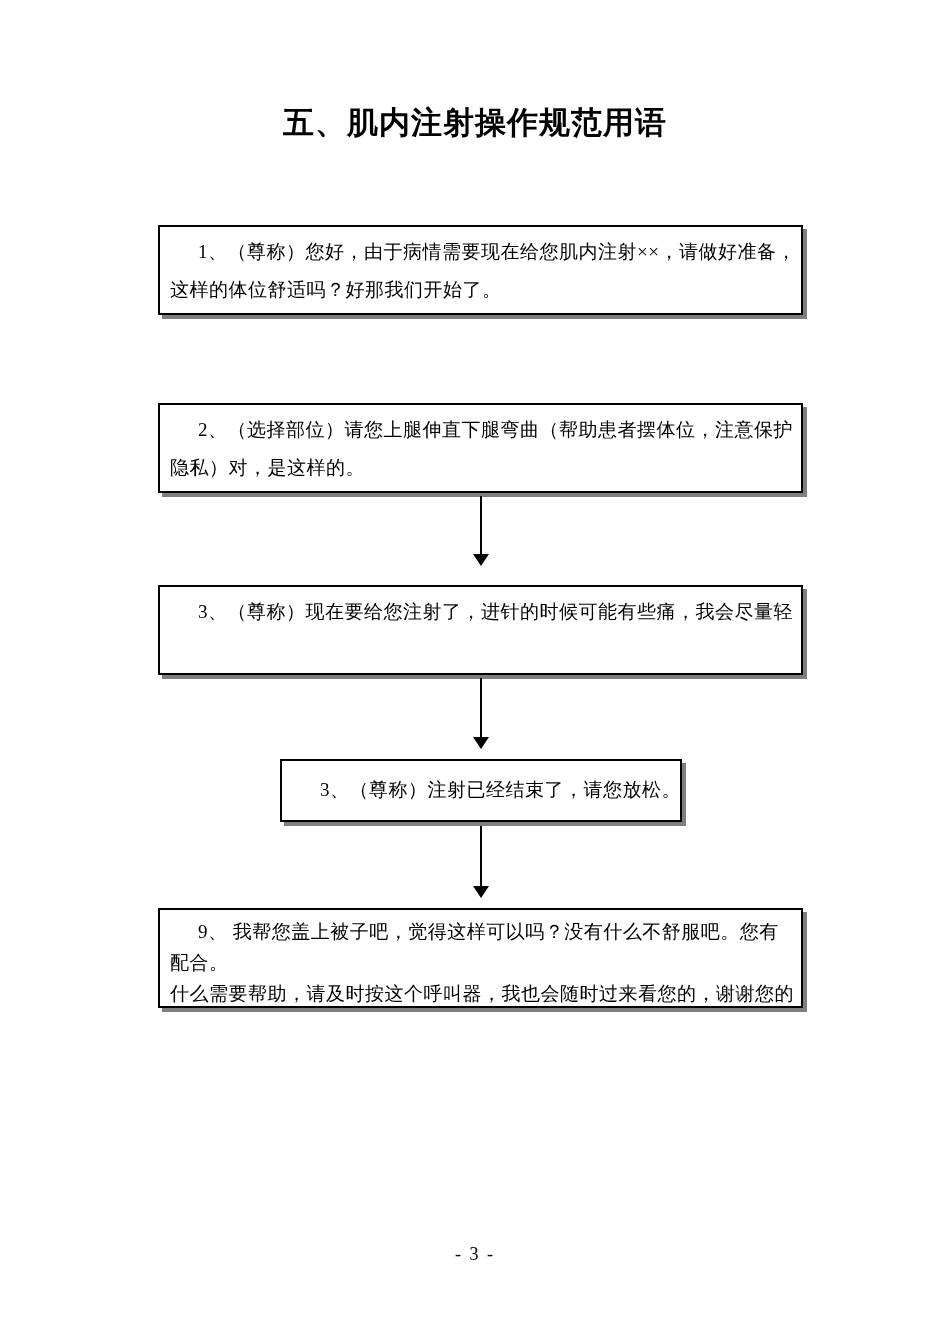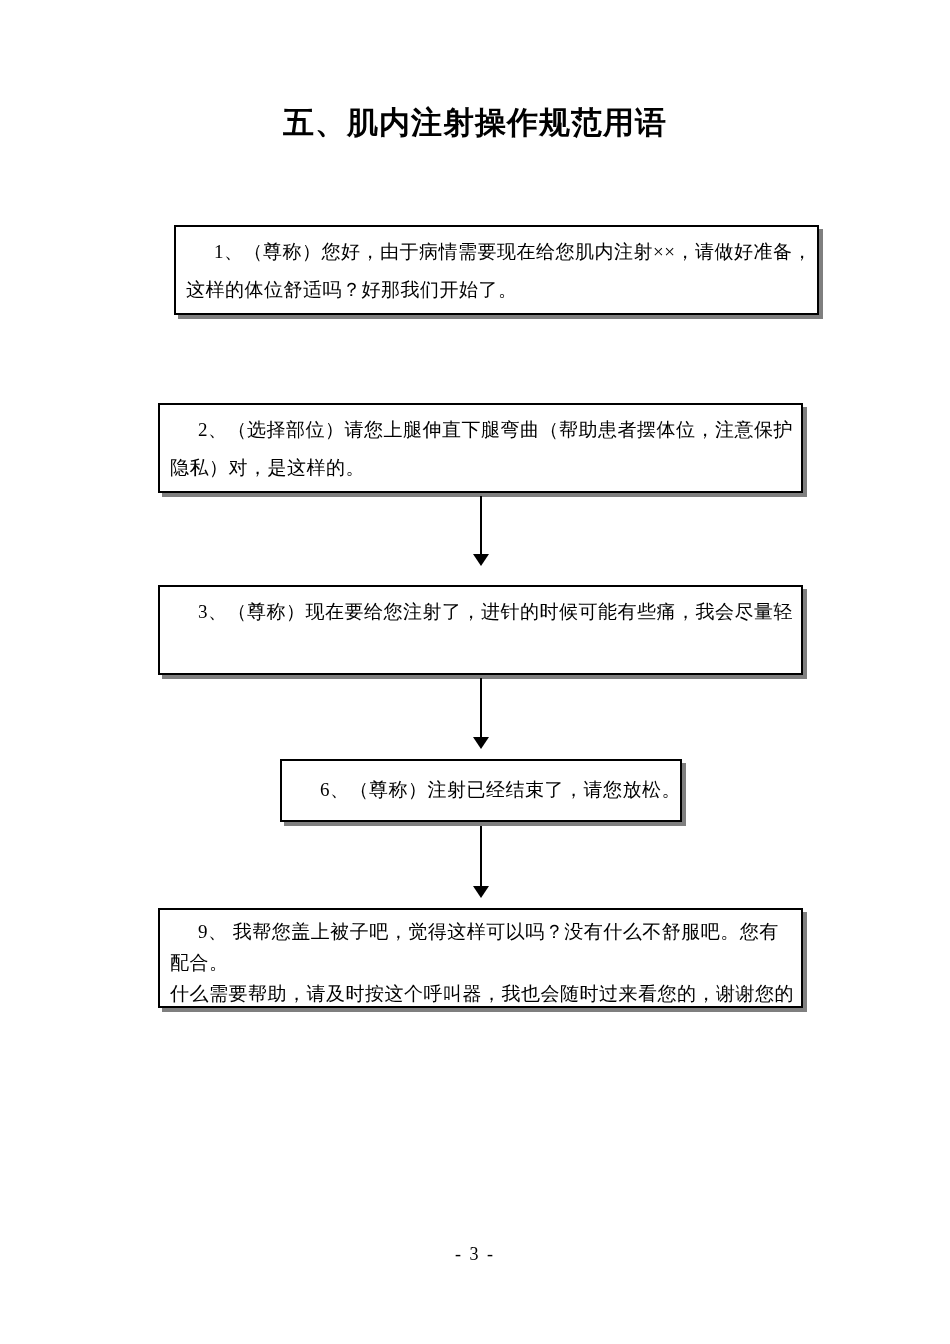--- a/index.html
+++ b/index.html
@@ -29,21 +29,21 @@
     padding: 5px 10px;
     overflow: hidden;
   }
   .flow-box p {
     font-size: 19px;
     line-height: 38px;
     white-space: nowrap;
     letter-spacing: 0.5px;
   }
   p.first-line { text-indent: 28px; }
-  .box1 { left: 158px; top: 225px; width: 645px; height: 90px; padding-top: 6px; margin-left: 16px; }
+  .box1 { left: 158px; top: 225px; width: 645px; height: 90px; padding-top: 6px; }
   .box2 { left: 158px; top: 403px; width: 645px; height: 90px; padding-top: 6px; }
   .box3 { left: 158px; top: 585px; width: 645px; height: 90px; padding-top: 6px; }
   .box4 { left: 280px; top: 759px; width: 402px; height: 63px; padding-top: 10px; }
   .box5 { left: 158px; top: 908px; width: 645px; height: 100px; padding-top: 6px; }
   .box5 p { line-height: 31px; }
   .flow-arrow {
     position: absolute;
     left: 473px;
     width: 16px;
   }
@@ -98,21 +98,21 @@
 <div class="flow-box box3">
   <p class="first-line">3、（尊称）现在要给您注射了，进针的时候可能有些痛，我会尽量轻</p>
 </div>
 
 <div class="flow-arrow" style="top:678px; height:71px;">
   <div class="arrow-line"></div>
   <div class="arrow-head"></div>
 </div>
 
 <div class="flow-box box4">
-  <p class="first-line">6、（尊称）注射已经结束了，请您放松。</p>
+  <p class="first-line">3、（尊称）注射已经结束了，请您放松。</p>
 </div>
 
 <div class="flow-arrow" style="top:826px; height:72px;">
   <div class="arrow-line"></div>
   <div class="arrow-head"></div>
 </div>
 
 <div class="flow-box box5">
   <p class="first-line">9、 我帮您盖上被子吧，觉得这样可以吗？没有什么不舒服吧。您有</p>
   <p>配合。</p>

